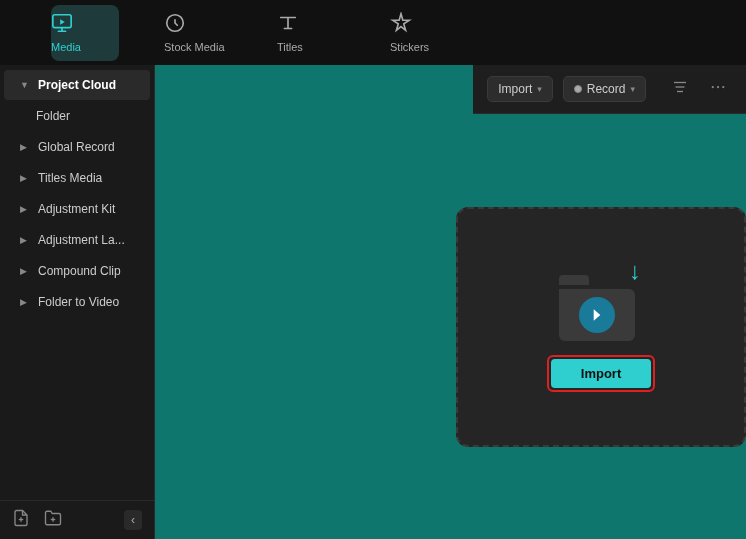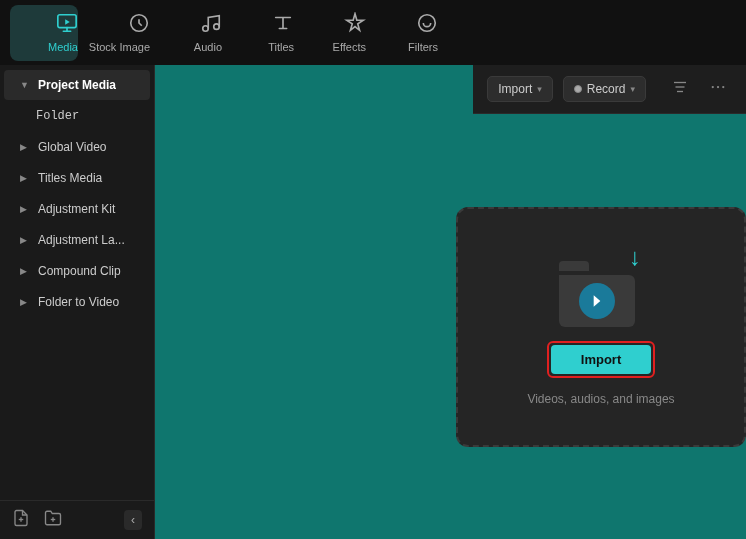--- a/index.html
+++ b/index.html
@@ -18,29 +18,30 @@
       display: flex;
       align-items: center;
       background: #111111;
       height: 65px;
       padding: 0 10px;
       gap: 4px;
     }
     .nav-item {
       display: flex;
       flex-direction: column;
-      align-items: flex-end;
+      align-items: flex-start;
       justify-content: center;
       width: 68px;
       height: 56px;
       border-radius: 8px;
       cursor: pointer;
       gap: 4px;
       color: #aaa;
       font-size: 11px;
+      margin-left: 41px;
     }
     .nav-item.active {
       background: #1e3a3a;
       color: #2fcfcf;
     }
     .nav-item .nav-icon {
       font-size: 20px;
       line-height: 1;
     }
     .nav-item.active .nav-icon { color: #2fcfcf; }
@@ -251,83 +252,64 @@
     <span>Media</span>
   </div>
 
   <div class="nav-item">
     <span class="nav-icon">
       <svg class="nav-svg" viewBox="0 0 24 24" fill="none" stroke="currentColor" stroke-width="1.8">
         <circle cx="12" cy="12" r="9"></circle>
         <path d="M12 8v4l3 3"></path>
       </svg>
     </span>
-    <span>Stock Image</span>
-  </div>
-
-  <div class="nav-item">
-    <span class="nav-icon">
-      <svg class="nav-svg" viewBox="0 0 24 24" fill="none" stroke="currentColor" stroke-width="1.8">
-        <path d="M9 18V6l12-2v12" stroke-linecap="round"></path>
-        <circle cx="6" cy="18" r="3"></circle>
-        <circle cx="18" cy="16" r="3"></circle>
-      </svg>
-    </span>
-    <span>Audio</span>
-  </div>
+    <span>Stock Media</span>
+  </div>
+
 
   <div class="nav-item">
     <span class="nav-icon">
       <svg class="nav-svg" viewBox="0 0 24 24" fill="none" stroke="currentColor" stroke-width="1.8">
         <path d="M4 6h16M12 6v12M8 18h8" stroke-linecap="round"></path>
       </svg>
     </span>
     <span>Titles</span>
   </div>
 
 
   <div class="nav-item">
     <span class="nav-icon">
       <svg class="nav-svg" viewBox="0 0 24 24" fill="none" stroke="currentColor" stroke-width="1.8">
         <path d="M12 2l2 7h7l-6 4 2 7-5-4-5 4 2-7-6-4h7z"></path>
       </svg>
     </span>
-    <span>Effects</span>
-  </div>
-
-  <div class="nav-item">
-    <span class="nav-icon">
-      <svg class="nav-svg" viewBox="0 0 24 24" fill="none" stroke="currentColor" stroke-width="1.8">
-        <circle cx="12" cy="12" r="9"></circle>
-        <path d="M8 12a4 4 0 0 0 8 0"></path>
-      </svg>
-    </span>
-    <span>Filters</span>
-  </div>
+    <span>Stickers</span>
+  </div>
+
 
 
 </div>
 
 <div class="main-layout">
 
   <div class="sidebar">
     <div class="sidebar-items">
 
       <div class="sidebar-item header-item active">
         <span class="chevron">▼</span>
-        <span>Project Media</span>
-      </div>
-
-      <div class="sidebar-item" style="padding-left:32px;font-family:Liberation Mono, monospace;">
+        <span>Project Cloud</span>
+      </div>
+
+      <div class="sidebar-item" style="padding-left:32px;">
         <span>Folder</span>
       </div>
 
       <div class="sidebar-item">
         <span class="chevron">▶</span>
-        <span>Global Video</span>
+        <span>Global Record</span>
       </div>
 
       <div class="sidebar-item">
         <span class="chevron">▶</span>
         <span>Titles Media</span>
       </div>
 
       <div class="sidebar-item">
         <span class="chevron">▶</span>
         <span>Adjustment Kit</span>
@@ -414,17 +396,16 @@
                 <path d="M8 5l8 7-8 7V5z"></path>
               </svg>
             </div>
           </div>
         </div>
 
         <div class="import-button-wrapper">
           <button class="import-button">Import</button>
         </div>
 
-        <span class="import-subtext">Videos, audios, and images</span>
       </div>
     </div>
   </div>
 </div>
 
 </body></html>

